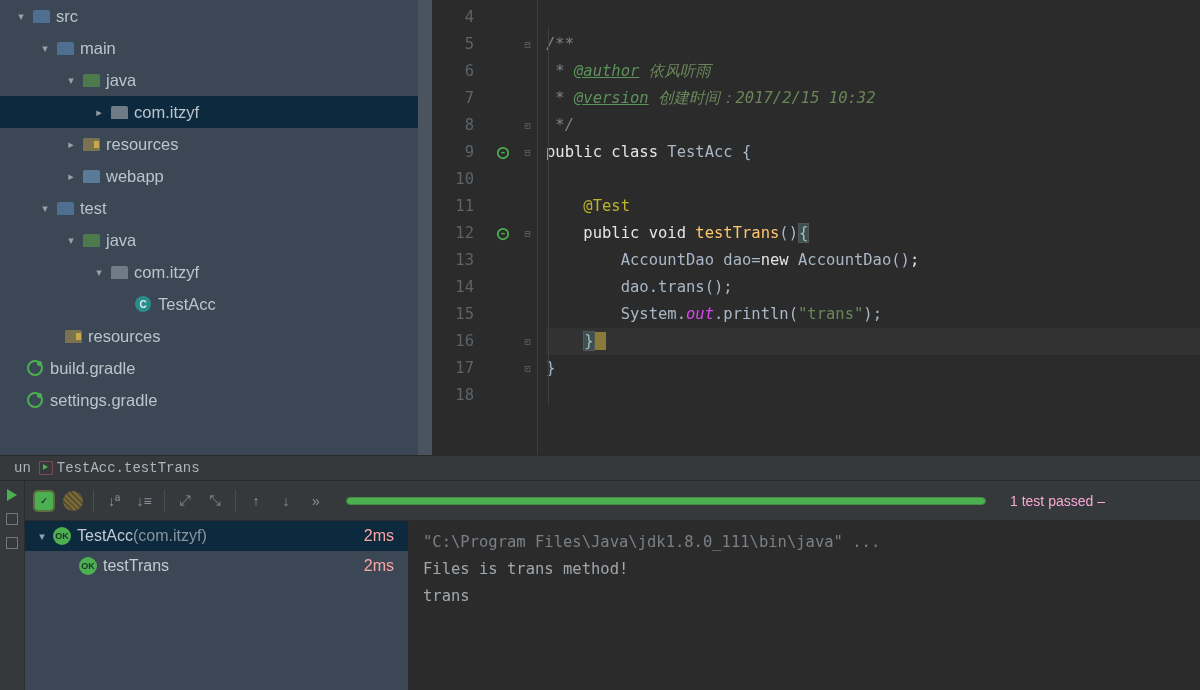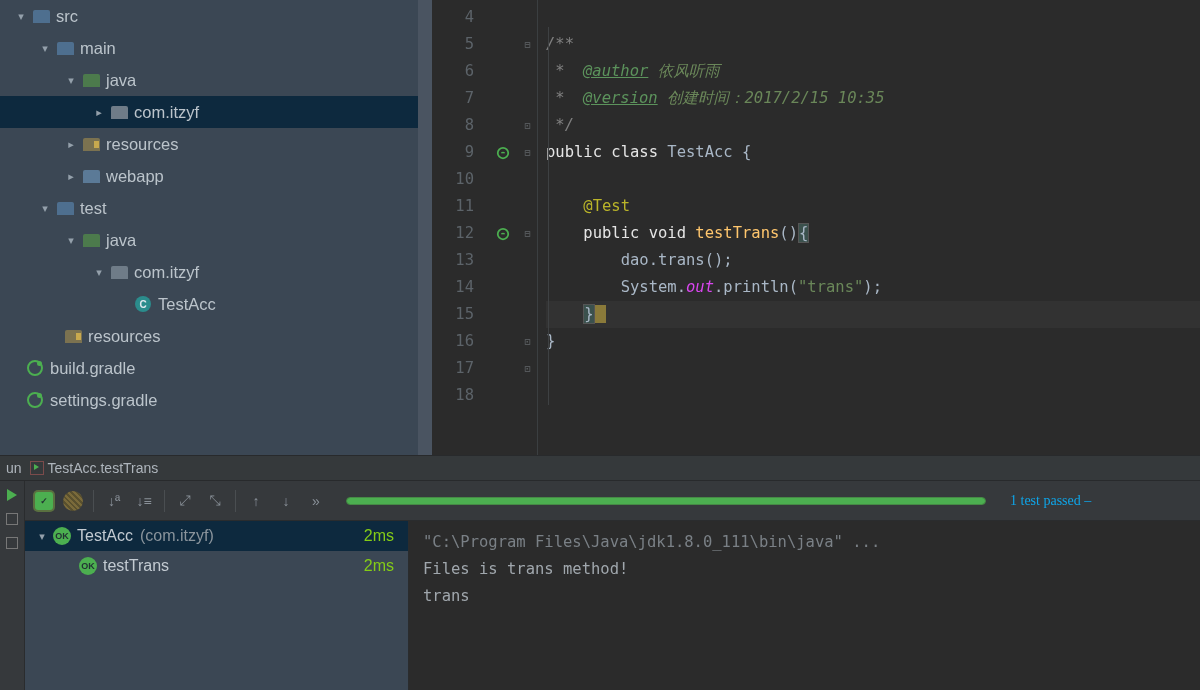--- a/index.html
+++ b/index.html
@@ -38,53 +38,53 @@
   .fold-col { width:20px; padding-top:4px; line-height:27px; border-right:1px solid #3b3f41;}
   .fold-col div{height:27px;display:flex;align-items:center;justify-content:center;color:#616568;font-size:10px;}
   .code-wrap{position:relative;flex:1;}
   .code { padding: 4px 0 0 8px; line-height: 27px;}
   .code .ln { height:27px; white-space: pre; }
   .code .ln.hl { background:#323232;}
   .kw1 { color: #e5e5e5; }
   .cls { color: #a9b7c6; }
   .ann { color: #bbb529; }
   .cmt { color: #808080; font-style: italic;}
-  .cmt .doclink{color:#5c935c;text-decoration:underline;margin-left:9px;}
+  .cmt .doclink{color:#5c935c;text-decoration:underline;}
   .cmt .docauth{color:#6a8759;}
   .str { color: #6a8759; }
   .static{color:#d946ef;font-style:italic;}
   .fn{color:#ffc66d;}
   .brace-hl{background:#3b514d;border:1px solid #555;}
   .caret-y{background:#8a7a3a;padding:0 1px;}
   .vtline{position:absolute;top:0;bottom:0;width:1px;background:#3e4143;}
-  .bottom-tabs { height: 26px; background: #35393b; border-top:1px solid #282a2c; border-bottom:1px solid #282a2c; display:flex; align-items:center; padding-left:6px; font-size:14px; gap:8px;}
+  .bottom-tabs { height: 26px; background: #35393b; border-top:1px solid #282a2c; border-bottom:1px solid #282a2c; display:flex; align-items:center; padding-left:14px; font-size:14px; gap:8px;font-family:Liberation Mono, monospace;}
   .bottom-tabs .tab{display:flex;align-items:center;gap:4px;color:#aeb5bc;}
   .run-tab-ic{width:14px;height:14px;border:1px solid #7b4b4b;position:relative;}
   .run-tab-ic::after{content:"";position:absolute;left:3px;top:2px;border-left:5px solid #4caf50;border-top:3px solid transparent;border-bottom:3px solid transparent;}
   .run-panel { flex:1; background:#2b2f31; display:flex; }
   .run-left { width:25px; background:#36393c; border-right:1px solid #2a2c2e; display:flex; flex-direction:column; align-items:center; gap:12px; padding-top:8px;}
   .run-left .play{width:0;height:0;border-left:10px solid #4caf50;border-top:6px solid transparent;border-bottom:6px solid transparent;}
   .run-left .sq{width:12px;height:12px;border:1px solid #777;}
   .run-content{flex:1;display:flex;flex-direction:column;}
   .run-toolbar{height:40px;display:flex;align-items:center;padding:0 10px;gap:10px;background:#36393c;border-bottom:1px solid #2a2c2e;}
   .tb-ic{width:20px;height:20px;display:flex;align-items:center;justify-content:center;color:#8a9199;font-size:14px;}
   .ok-badge{width:18px;height:18px;border-radius:50%;background:#4caf50;display:flex;align-items:center;justify-content:center;font-size:9px;color:#233;font-weight:bold;}
   .ok-badge.box{border-radius:3px; box-shadow:0 0 0 2px #5a7040;}
   .hatch{width:20px;height:20px;border-radius:50%;background:repeating-linear-gradient(45deg,#7a6a3a,#7a6a3a 2px,#59502e 2px,#59502e 4px);}
   .sep{width:1px;height:22px;background:#4a4e51;}
   .progress{flex:1;height:8px;max-width:640px;background:#2a4a2a;border:1px solid #468a46;border-radius:4px;margin-left:10px;margin-right:14px;}
   .progress::before{content:"";display:block;height:100%;background:#4caf50;border-radius:3px;width:100%;}
-  .test-passed{color:#0ea5e9;white-space:nowrap;padding-right:6px;font-family:Liberation Serif, serif;}
+  .test-passed{color:#f9a8d4;white-space:nowrap;padding-right:6px;}
   .run-body{flex:1;display:flex;}
   .test-tree{width:384px;background:#3b4754;border-right:1px solid #2a2c2e;font-size:16px;text-align:right;}
   .tt-row{display:flex;align-items:center;height:30px;padding-left:10px;padding-right:14px;}
   .tt-row.sel{background:#0d293e;}
-  .tt-time{margin-left:auto;color:#84cc16;}
+  .tt-time{margin-left:auto;color:#fca5a5;}
   .tt-label{color:#c3cbd2;}
-  .tt-sub{color:#8a949c;margin-left:7px;}
+  .tt-sub{color:#8a949c;margin-left:0;}
   .console{flex:1;padding:8px 14px;font-family:Consolas,monospace;font-size:15.5px;line-height:27px;color:#a0a7ad;background:#2b2b2b;}
   .console .path{color:#7a8086;}
 </style>
 </head>
 <body>
 
 <div class="main-area">
   <div class="sidebar">
     <div class="tree">
       <div class="tree-row">
@@ -252,26 +252,27 @@
         <div>⊡</div>
         <div>⊡</div>
         <div></div>
     </div>
     <div class="code-wrap">
       <div class="vtline" style="left:10px;top:27px;height:378px"></div>
       <div class="code">
         <div class="ln"></div>
         <div class="ln"><span class="cmt">/**</span></div>
         <div class="ln"><span class="cmt"><span> * </span><span class="doclink">@author</span><span class="docauth"> 依风听雨</span></span></div>
-        <div class="ln"><span class="cmt"><span> * </span><span class="doclink">@version</span><span class="docauth"> 创建时间：2017/2/15 10:35</span></span></div>
+        <div class="ln"><span class="cmt"><span> * </span><span class="doclink">@version</span><span class="docauth"> 创建时间：2017/2/15 10:32</span></span></div>
         <div class="ln"><span class="cmt"> */</span></div>
         <div class="ln"><span class="kw1">public </span><span class="kw1">class </span><span class="cls">TestAcc </span><span>{</span></div>
         <div class="ln"></div>
         <div class="ln">    <span class="ann">@Test</span></div>
         <div class="ln">    <span class="kw1">public </span><span class="kw1">void </span><span class="fn">testTrans</span><span>()</span><span class="brace-hl">{</span></div>
+        <div class="ln">        <span class="cls">AccountDao dao=</span><span class="kw1">new </span><span>AccountDao()</span><span class="kw1">;</span></div>
         <div class="ln">        <span>dao.</span><span>trans</span><span>();</span></div>
         <div class="ln">        <span>System.</span><span class="static">out</span><span>.println(</span><span class="str">"trans"</span><span>);</span></div>
         <div class="ln hl">    <span class="brace-hl">}</span><span class="caret-y"> </span></div>
         <div class="ln"><span>}</span></div>
         <div class="ln"></div>
       </div>
     </div>
   </div>
 </div>
 

